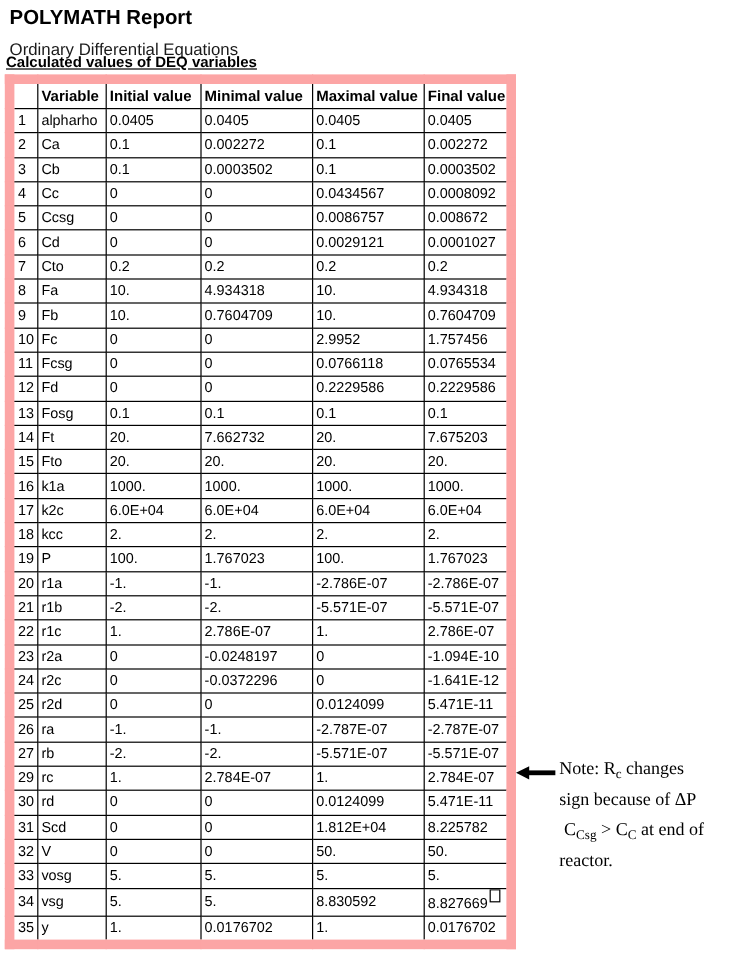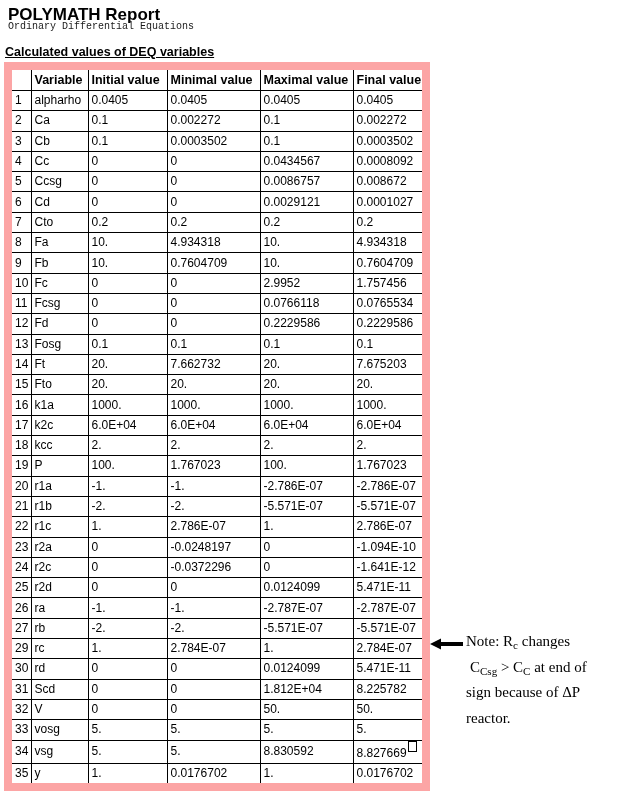--- a/index.html
+++ b/index.html
@@ -9,22 +9,22 @@
     color: #000000;
     font-family: "Liberation Sans", "DejaVu Sans", sans-serif;
     position: relative;
     overflow: hidden;
   }
   .report-title {
     position: absolute; left: 8px; top: 5px;
     font-size: 17px; font-weight: bold;
   }
   .report-subtitle {
-    position: absolute; left: 8px; top: 21px;
-    font-size: 10px; color: #1a1a1a; font-family: Liberation Mono, monospace;
+    position: absolute; left: 8px; top: 33px;
+    font-size: 14px; color: #1a1a1a;
   }
   .section-heading {
     position: absolute; left: 5px; top: 45px;
     font-size: 12.5px; font-weight: bold;
     text-decoration: underline;
   }
   table.deq {
     position: absolute; left: 4px; top: 62px;
     width: 418px;
     border-collapse: collapse;
@@ -380,16 +380,16 @@
     </tbody>
 </table>
 
 <svg class="note-arrow" viewBox="0 0 33 12">
   <polygon points="0,6 11,0.5 11,11.5" fill="#000"></polygon>
   <rect x="9" y="4" width="24" height="4" fill="#000"></rect>
 </svg>
 
 <div class="margin-note">
   <div class="note-line"><span>Note: R</span><sub>c</sub><span> changes</span></div>
+  <div class="note-line">sign because of ΔP</div>
   <div class="note-line note-line-3"><span>C</span><sub>Csg</sub><span> &gt; C</span><sub>C</sub><span> at end of</span></div>
-  <div class="note-line">sign because of ΔP</div>
   <div class="note-line">reactor.</div>
 </div>
 
 </body></html>

